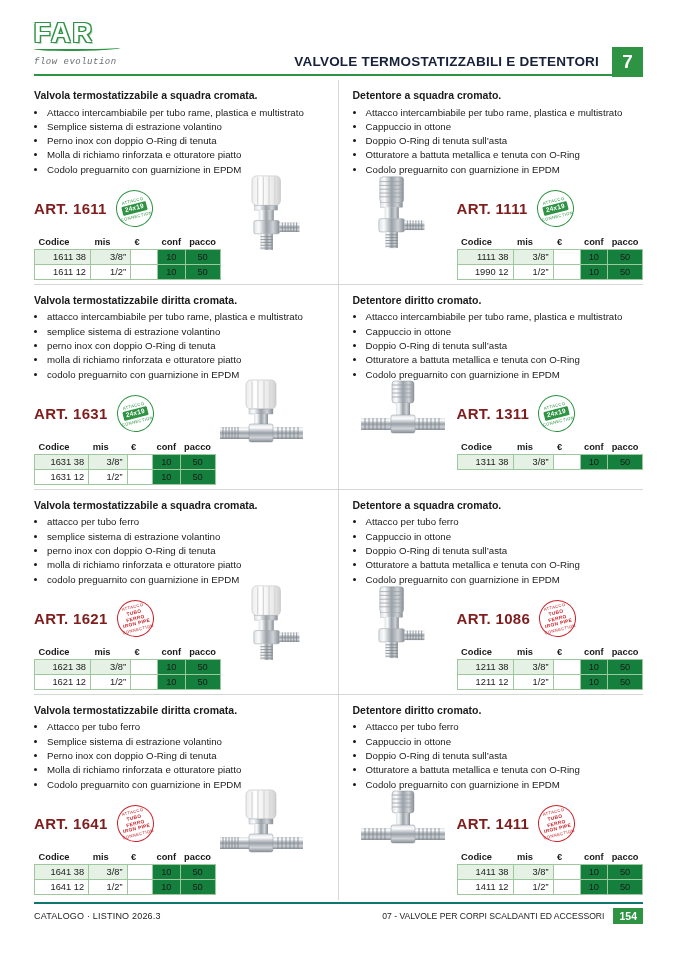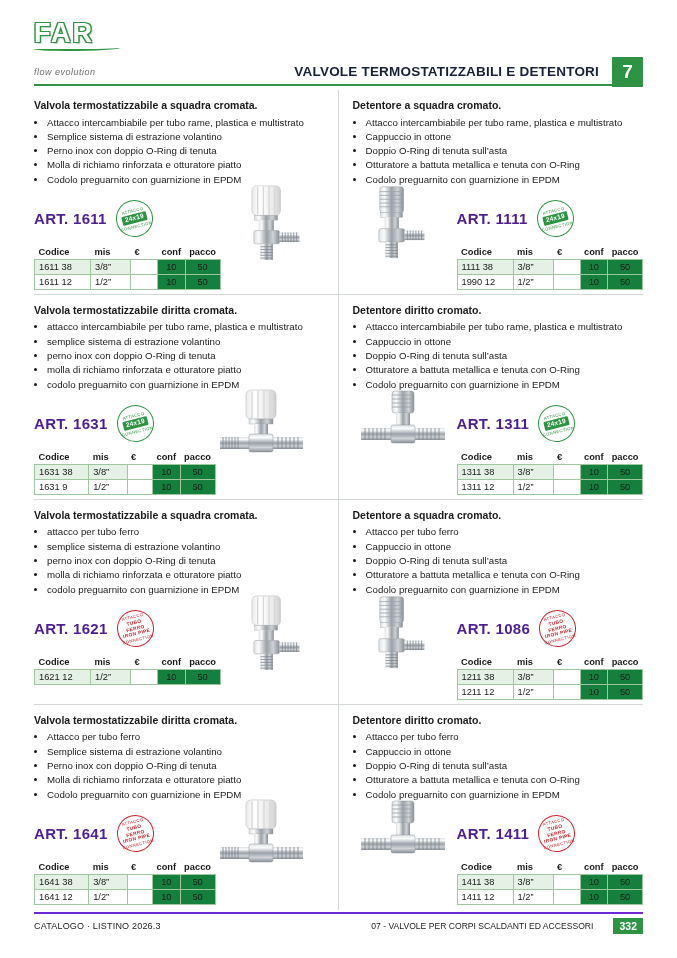--- a/index.html
+++ b/index.html
@@ -16,21 +16,21 @@
 
   
   header { position: relative; }
   .header-band { display: flex; align-items: flex-end; justify-content: space-between; border-bottom: 2.5px solid #2e9444; padding-bottom: 3px; position: relative; }
   .logo-block { position: relative; top: -4px; width: 130px; }
   .logo-far {
     font-size: 27px; font-weight: bold; letter-spacing: 2px; color: #ffffff;
     text-shadow: -1.3px -1.3px 0 #2e9444, 1.3px -1.3px 0 #2e9444, -1.3px 1.3px 0 #2e9444, 1.3px 1.3px 0 #2e9444, 2px 2px 1px #bfcfc2;
   }
   .logo-swoosh { width: 86px; height: 5px; border-bottom: 2.5px solid #2e9444; border-radius: 0 0 100% 60%; margin-top: -3px; }
-  .logo-tagline { font-size: 9px; font-style: italic; color: #6b6f72; margin-top: 16px; letter-spacing: 0.5px; }
+  .logo-tagline { font-size: 9px; font-style: italic; color: #6b6f72; margin-top: 6px; letter-spacing: 0.5px; font-family: Liberation Mono, monospace; }
   .header-title { font-size: 13.5px; font-weight: bold; color: #17203a; letter-spacing: 0.2px; margin-right: 44px; padding-bottom: 2px; }
   .chapter-box {
     position: absolute; right: 0; bottom: -3px; width: 31px; height: 30px; background: #2e9444;
     color: #fff; font-size: 19px; font-weight: bold; display: flex; align-items: center; justify-content: center;
   }
 
   
   main.grid { flex: 1; display: grid; grid-template-columns: 1fr 1fr; grid-auto-rows: 1fr; margin-top: 4px; }
   section.cell { padding: 9px 8px 4px 0; display: flex; flex-direction: column; overflow: hidden; }
   section.cell.leftcol { border-right: 1px solid #d4d8d4; }
@@ -41,21 +41,21 @@
   ul.features { padding-left: 13px; }
   ul.features li { font-size: 9.7px; line-height: 1.32; margin: 1.5px 0; }
 
   .body-row { display: flex; align-items: flex-start; margin-top: 4px; flex: 1; }
   .leftcol .info-col { order: 1; }
   .leftcol .img-col { order: 2; margin-left: auto; margin-right: 22px; margin-top: -8px; }
   .rightcol .img-col { order: 1; margin-left: 4px; margin-top: -8px; }
   .rightcol .info-col { order: 2; margin-left: auto; }
 
   .art-row { display: flex; align-items: center; gap: 9px; margin: 8px 0 7px 0; min-height: 38px; }
-  .art { font-size: 15px; font-weight: bold; letter-spacing: 0.3px; color: #4c1d95; white-space: nowrap; }
+  .art { font-size: 15px; font-weight: bold; letter-spacing: 0.3px; color: #7f1d1d; white-space: nowrap; }
 
   
   .badge {
     width: 37px; height: 37px; border-radius: 50%; flex: 0 0 auto;
     display: inline-flex; flex-direction: column; align-items: center; justify-content: center;
     transform: rotate(-14deg); text-align: center; line-height: 1.25;
   }
   .badge i { font-style: normal; display: block; font-size: 4.2px; letter-spacing: 0.4px; }
   .badge.g { border: 1.2px solid #2e9444; color: #2e9444; }
   .badge.g i.mid { background: #2e9444; color: #fff; font-weight: bold; font-size: 6.5px; padding: 0.5px 3px; border-radius: 1px; margin: 1px 0; letter-spacing: 0.2px; }
@@ -64,33 +64,33 @@
 
   
   table.ptable { border-collapse: collapse; }
   table.ptable th, table.ptable td { border: 1px solid #9ec79e; font-size: 9.3px; padding: 2px 4px; height: 14px; }
   table.ptable th { font-weight: bold; text-align: left; background: #fff; border-top: none; border-left: none; border-right: none; }
   table.ptable th:nth-child(1) { width: 56px; }
   table.ptable th:nth-child(2) { width: 40px; }
   table.ptable th:nth-child(3) { width: 27px; }
   table.ptable th:nth-child(4) { width: 27px; }
   table.ptable th:nth-child(5) { width: 31px; }
-  table.ptable td:nth-child(1), table.ptable td:nth-child(2) { text-align: left; }
+  table.ptable td:nth-child(1), table.ptable td:nth-child(2) { text-align: right; }
   table.ptable td:nth-child(4), table.ptable td:nth-child(5) { text-align: center; background: #15803d; }
   table.ptable tbody tr:first-child td:nth-child(1),
   table.ptable tbody tr:first-child td:nth-child(2) { background: #e4f1e4; }
 
   
   .pimg { width: 76px; height: auto; }
   .pimg.wide { width: 92px; }
 
   
-  footer { border-top: 2px solid #6d28d9; margin-top: 2px; padding-top: 4px; display: flex; align-items: center; justify-content: space-between; }
+  footer { border-top: 2px solid #0f766e; margin-top: 2px; padding-top: 4px; display: flex; align-items: center; justify-content: space-between; }
   .foot-left { font-size: 9px; color: #222; letter-spacing: 0.2px; }
-  .foot-right { display: flex; align-items: center; gap: 20px; }
+  .foot-right { display: flex; align-items: center; gap: 9px; }
   .foot-right span.txt { font-size: 8.6px; color: #222; }
   .page-box { background: #2e9444; color: #fff; font-size: 10.5px; font-weight: bold; padding: 2px 6px; }
 </style>
 </head>
 <body>
 
 <svg width="0" height="0" style="position:absolute" aria-hidden="true">
   <defs>
     <linearGradient id="gChromeV" x1="0" y1="0" x2="1" y2="0">
       <stop offset="0" stop-color="#dfe3e6"></stop>
@@ -288,21 +288,21 @@
               </thead>
             <tbody>
               <tr>
                 <td>1631 38</td>
                 <td>3/8”</td>
                 <td></td>
                 <td>10</td>
                 <td>50</td>
               </tr>
               <tr>
-                <td>1631 9</td>
+                <td>1631 12</td>
                 <td>1/2”</td>
                 <td></td>
                 <td>10</td>
                 <td>50</td>
               </tr>
             </tbody>
           </table>
         </div>
         <div class="img-col">
           <svg class="pimg wide" viewBox="0 0 92 84">
@@ -362,27 +362,20 @@
             </tr>
               </thead>
             <tbody>
               <tr>
                 <td>1311 38</td>
                 <td>3/8”</td>
                 <td></td>
                 <td>10</td>
                 <td>50</td>
               </tr>
-              <tr>
-                <td>1311 12</td>
-                <td>1/2”</td>
-                <td></td>
-                <td>10</td>
-                <td>50</td>
-              </tr>
             </tbody>
           </table>
         </div>
       </div>
     </section>
 
     <section class="cell leftcol">
       <h3 class="ptitle">Valvola termostatizzabile a squadra cromata.</h3>
       <ul class="features">
         <li>attacco per tubo ferro</li>
@@ -406,20 +399,27 @@
             <thead>
                 <tr>
               <th>Codice</th>
               <th>mis</th>
               <th>€</th>
               <th>conf</th>
               <th>pacco</th>
             </tr>
               </thead>
             <tbody>
+              <tr>
+                <td>1621 38</td>
+                <td>3/8”</td>
+                <td></td>
+                <td>10</td>
+                <td>50</td>
+              </tr>
               <tr>
                 <td>1621 12</td>
                 <td>1/2”</td>
                 <td></td>
                 <td>10</td>
                 <td>50</td>
               </tr>
             </tbody>
           </table>
         </div>
@@ -629,17 +629,17 @@
         </div>
       </div>
     </section>
 
   </main>
 
   <footer>
     <span class="foot-left">CATALOGO · LISTINO 2026.3</span>
     <div class="foot-right">
       <span class="txt">07 - VALVOLE PER CORPI SCALDANTI ED ACCESSORI</span>
-      <span class="page-box">332</span>
+      <span class="page-box">154</span>
     </div>
   </footer>
 
 </div>
 
 </body></html>

